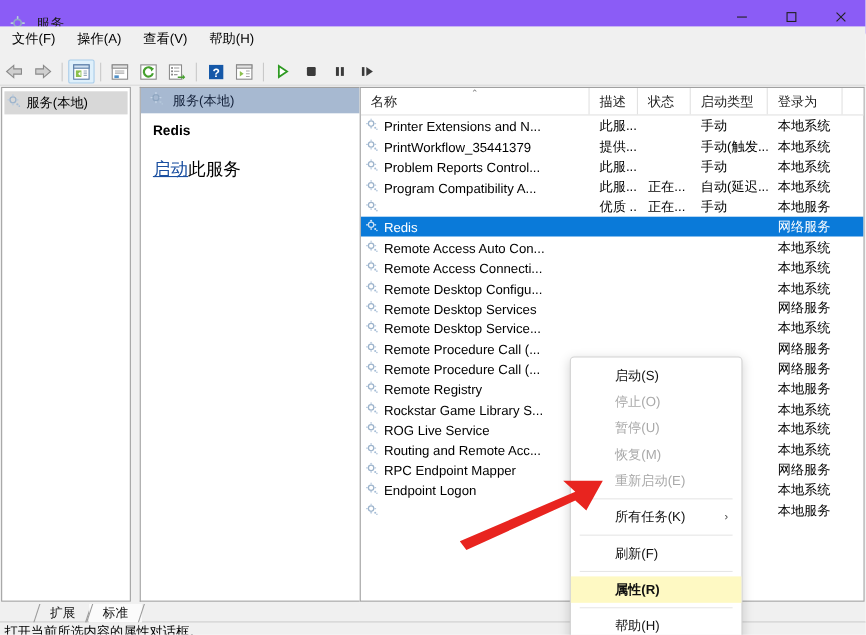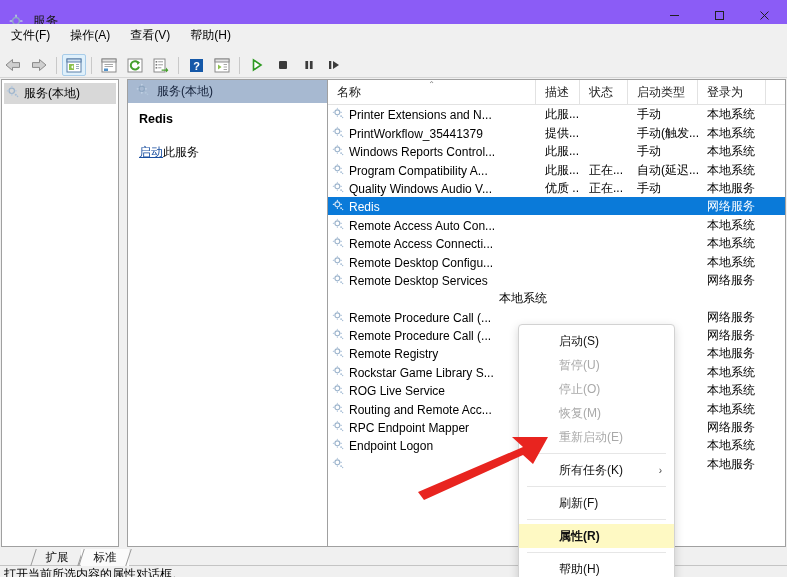--- a/index.html
+++ b/index.html
@@ -157,21 +157,21 @@
     box-sizing: border-box;
   }
   .detail-header .gear { margin-right: 7px; }
   .detail-body { padding: 9px 11px 0 11px; }
   .detail-svcname {
     font-weight: bold;
     font-size: 12.5px;
     margin-bottom: 18px;
   }
   .detail-link {
-    font-size: 12px;
+    font-size: 16px;
   }
   .detail-link a {
     color: #1a4fa0;
     text-decoration: underline;
   }
 
   
   .list-pane {
     position: absolute;
     left: 327px; top: 1px;
@@ -606,21 +606,21 @@
                   <circle cx="6.6" cy="6.6" r="3.0" fill="none" stroke="#9db4cc" stroke-width="1.4"></circle>
                   <g fill="#b9cbdf">
                     <rect x="5.9" y="0.9" width="1.4" height="2.2" rx=".5"></rect>
                     <rect x="5.9" y="10.1" width="1.4" height="2.2" rx=".5"></rect>
                     <rect x="0.9" y="5.9" width="2.2" height="1.4" rx=".5"></rect>
                     <rect x="10.1" y="5.9" width="2.2" height="1.4" rx=".5"></rect>
                   </g>
                   <circle cx="11.2" cy="11.2" r="1.15" fill="#a6bdd6"></circle>
                   <circle cx="13.1" cy="12.9" r=".85" fill="#a6bdd6"></circle>
                 </svg></span>
-              <span>Windows Reports Control...</span>
+              <span>Problem Reports Control...</span>
             </div>
             <div class="cell c-desc">此服...</div>
             <div class="cell c-stat"></div>
             <div class="cell c-type">手动</div>
             <div class="cell c-logon">本地系统</div>
             <div class="cell c-tail"></div>
           </div>
           <div class="row">
             <div class="cell c-name name">
               <span class="gear"><svg width="13" height="13" viewBox="0 0 16 16">
@@ -648,21 +648,20 @@
                   <circle cx="6.6" cy="6.6" r="3.0" fill="none" stroke="#9db4cc" stroke-width="1.4"></circle>
                   <g fill="#b9cbdf">
                     <rect x="5.9" y="0.9" width="1.4" height="2.2" rx=".5"></rect>
                     <rect x="5.9" y="10.1" width="1.4" height="2.2" rx=".5"></rect>
                     <rect x="0.9" y="5.9" width="2.2" height="1.4" rx=".5"></rect>
                     <rect x="10.1" y="5.9" width="2.2" height="1.4" rx=".5"></rect>
                   </g>
                   <circle cx="11.2" cy="11.2" r="1.15" fill="#a6bdd6"></circle>
                   <circle cx="13.1" cy="12.9" r=".85" fill="#a6bdd6"></circle>
                 </svg></span>
-              <span>Quality Windows Audio V...</span>
             </div>
             <div class="cell c-desc">优质 ...</div>
             <div class="cell c-stat">正在...</div>
             <div class="cell c-type">手动</div>
             <div class="cell c-logon">本地服务</div>
             <div class="cell c-tail"></div>
           </div>
           <div class="row sel">
             <div class="cell c-name name">
               <span class="gear"><svg width="13" height="13" viewBox="0 0 16 16">
@@ -762,20 +761,34 @@
                 </svg></span>
               <span>Remote Desktop Services</span>
             </div>
             <div class="cell c-desc"></div>
             <div class="cell c-stat"></div>
             <div class="cell c-type"></div>
             <div class="cell c-logon">网络服务</div>
             <div class="cell c-tail"></div>
           </div>
           <div class="row">
+            <div class="cell c-name name">
+              <span class="gear"><svg width="13" height="13" viewBox="0 0 16 16">
+                  <circle cx="6.6" cy="6.6" r="3.0" fill="none" stroke="#9db4cc" stroke-width="1.4"></circle>
+                  <g fill="#b9cbdf">
+                    <rect x="5.9" y="0.9" width="1.4" height="2.2" rx=".5"></rect>
+                    <rect x="5.9" y="10.1" width="1.4" height="2.2" rx=".5"></rect>
+                    <rect x="0.9" y="5.9" width="2.2" height="1.4" rx=".5"></rect>
+                    <rect x="10.1" y="5.9" width="2.2" height="1.4" rx=".5"></rect>
+                  </g>
+                  <circle cx="11.2" cy="11.2" r="1.15" fill="#a6bdd6"></circle>
+                  <circle cx="13.1" cy="12.9" r=".85" fill="#a6bdd6"></circle>
+                </svg></span>
+              <span>Remote Desktop Service...</span>
+            </div>
             <div class="cell c-desc"></div>
             <div class="cell c-stat"></div>
             <div class="cell c-type"></div>
             <div class="cell c-logon">本地系统</div>
             <div class="cell c-tail"></div>
           </div>
           <div class="row">
             <div class="cell c-name name">
               <span class="gear"><svg width="13" height="13" viewBox="0 0 16 16">
                   <circle cx="6.6" cy="6.6" r="3.0" fill="none" stroke="#9db4cc" stroke-width="1.4"></circle>
@@ -964,24 +977,24 @@
             <div class="cell c-tail"></div>
           </div>
         </div>
     </div>
 
     <div class="ctxmenu" id="ctx-host">
         <div class="ctx-item">
           <span>启动(S)</span>
         </div>
         <div class="ctx-item disabled">
+          <span>停止(O)</span>
+        </div>
+        <div class="ctx-item disabled">
           <span>暂停(U)</span>
-        </div>
-        <div class="ctx-item disabled">
-          <span>停止(O)</span>
         </div>
         <div class="ctx-item disabled">
           <span>恢复(M)</span>
         </div>
         <div class="ctx-item disabled">
           <span>重新启动(E)</span>
         </div>
         <div class="ctx-sep"></div>
         <div class="ctx-item">
           <span>所有任务(K)</span>

